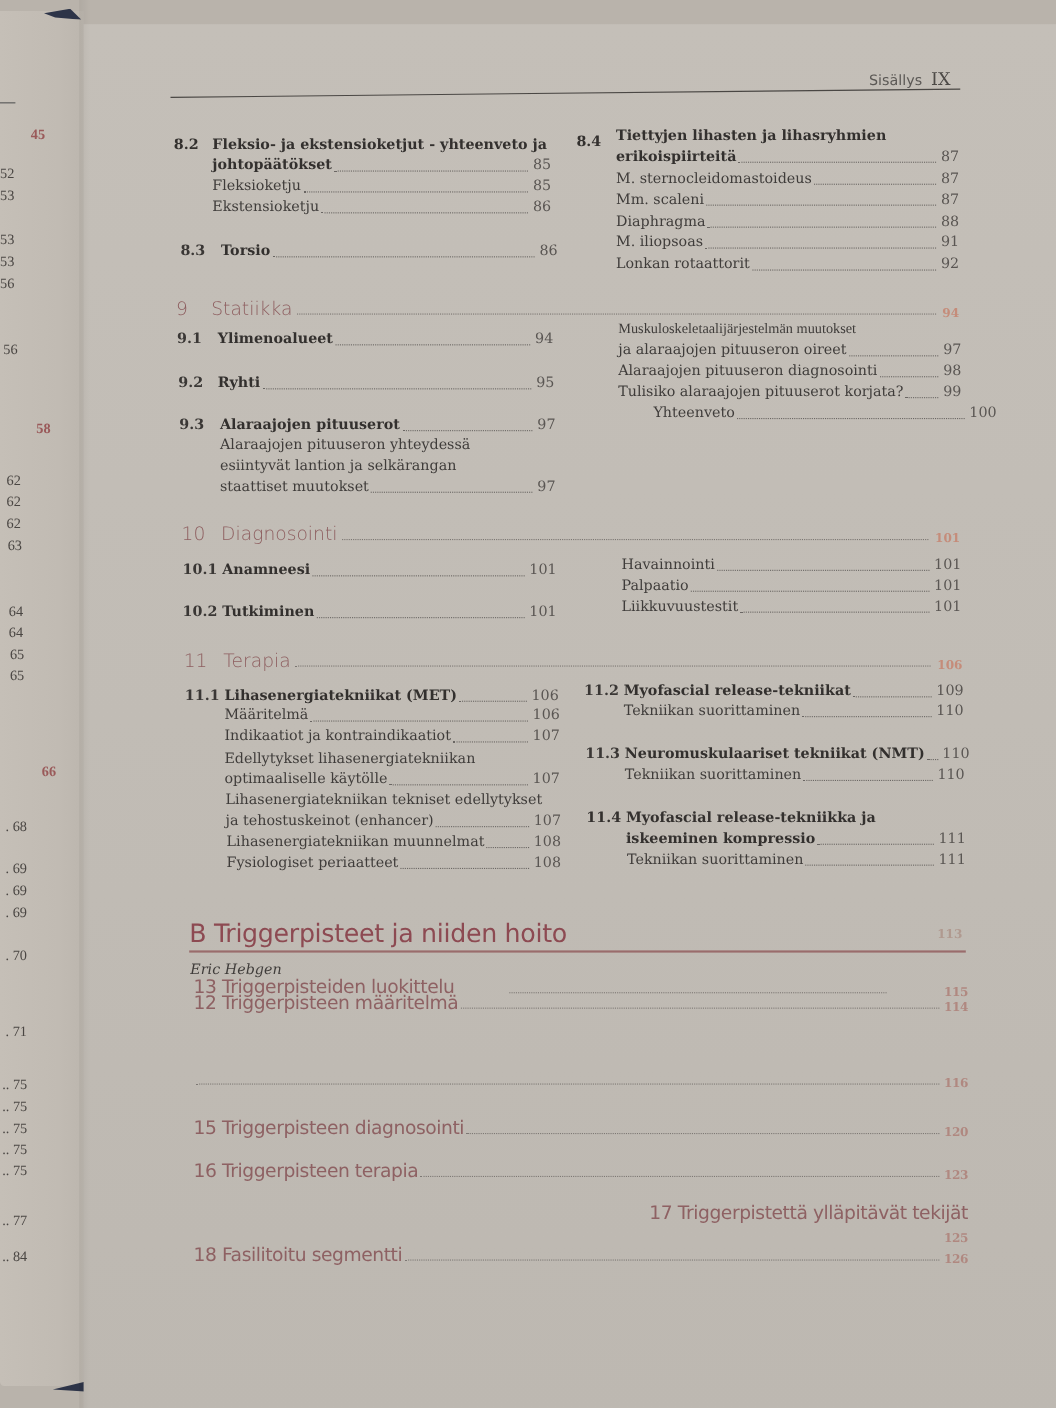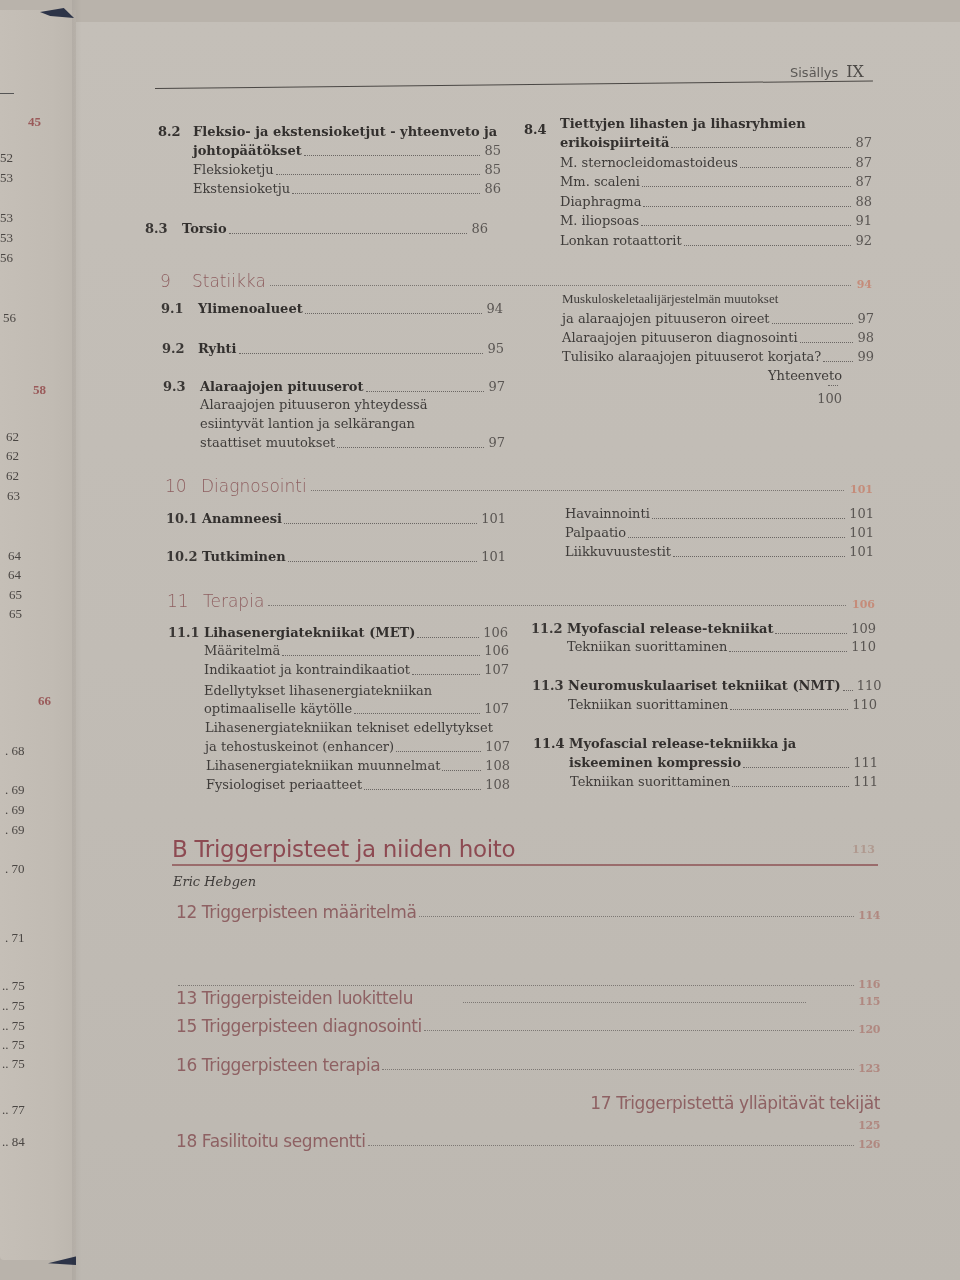--- a/index.html
+++ b/index.html
@@ -125,21 +125,21 @@
   <span class="title">Fleksioketju</span>
   <span class="dots"></span>
   <span class="page">85</span>
 </div>
 <div class="entry" style="left:153px;top:180px;width:348px;">
   <span class="num"></span>
   <span class="title">Ekstensioketju</span>
   <span class="dots"></span>
   <span class="page">86</span>
 </div>
-<div class="entry" style="left:145px;top:220px;width:343px;">
+<div class="entry" style="left:164px;top:220px;width:343px;">
   <span class="num" style="width:37px">8.3</span>
   <span class="title bold">Torsio</span>
   <span class="dots"></span>
   <span class="page">86</span>
 </div>
 
 <div class="plain bold" style="left:524px;top:121px;">8.4</div>
 <div class="plain bold" style="left:560px;top:115px;">Tiettyjen lihasten ja lihasryhmien</div>
 <div class="entry" style="left:560px;top:134px;width:312px;">
   <span class="title bold">erikoispiirteitä</span>
@@ -215,21 +215,21 @@
     <div class="entry" style="left: 562px; top: 329px; width: 312px;">
       <span class="title ">Alaraajojen pituuseron diagnosointi</span>
       <span class="dots"></span>
       <span class="page">98</span>
     </div>
     <div class="entry" style="left: 562px; top: 348px; width: 312px;">
       <span class="title ">Tulisiko alaraajojen pituuserot korjata?</span>
       <span class="dots"></span>
       <span class="page">99</span>
     </div>
-    <div class="entry" style="left: 530px; top: 367px; width: 312px; flex-direction: column;">
+    <div class="entry" style="left: 594px; top: 367px; width: 312px;">
       <span class="title ">Yhteenveto</span>
       <span class="dots"></span>
       <span class="page">100</span>
     </div>
   </div>
 
 <div class="chapter" style="left:165px;top:476px;width:708px;">
   <span class="cnum" style="width:36px">10</span>
   <span>Diagnosointi</span>
   <span class="dots"></span>
@@ -352,21 +352,21 @@
 <div class="part-title">B Triggerpisteet ja niiden hoito</div>
 <div class="part-page">113</div>
 <div class="part-rule"></div>
 <div class="author">Eric Hebgen</div>
 <div id="partb">
     <div class="bchap" style="top: 902px;">
       <span>12 Triggerpisteen määritelmä</span>
       <span class="dots"></span>
       <span class="page">114</span>
     </div>
-    <div class="bchap" style="top: 988px; gap: 48px;">
+    <div class="bchap" style="top: 888px; gap: 48px;">
       <span>13 Triggerpisteiden luokittelu</span>
       <span class="dots"></span>
       <span class="page">115</span>
     </div>
     <div class="bchap" style="top: 978px;">
       <span class="dots"></span>
       <span class="page">116</span>
     </div>
     <div class="bchap" style="top: 1016px;">
       <span>15 Triggerpisteen diagnosointi</span>

